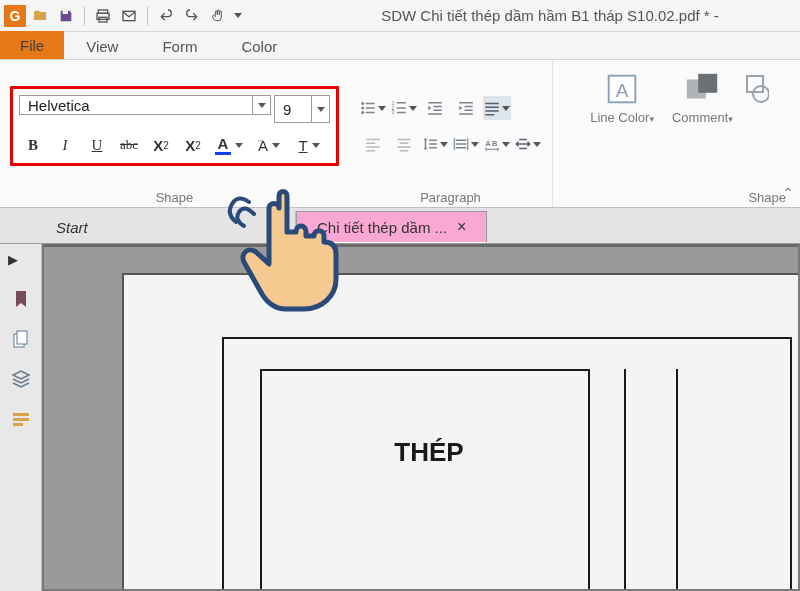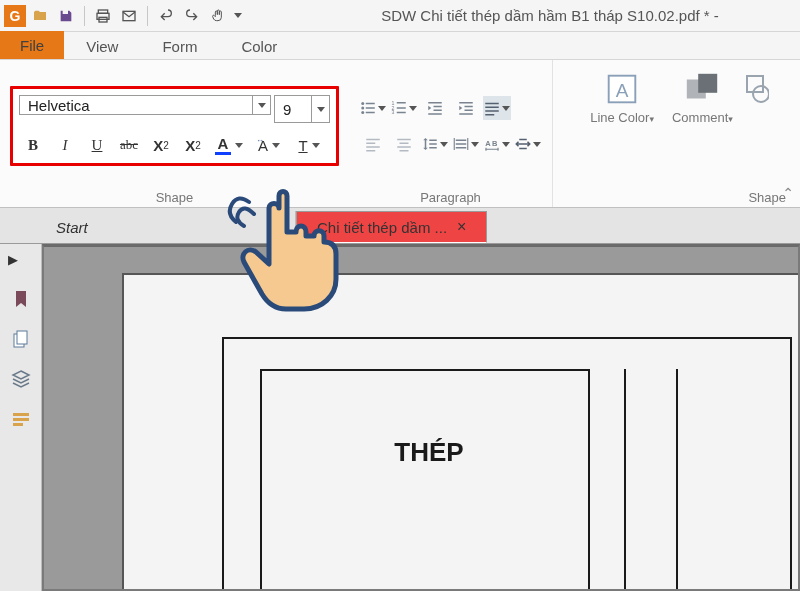--- a/index.html
+++ b/index.html
@@ -44,21 +44,21 @@
   .dd-arr{width:10px; display:flex;align-items:center;justify-content:center;}
 
   
   .big-btn{display:flex;flex-direction:column;align-items:center;gap:2px; padding:4px 6px; cursor:pointer;}
   .big-ico{width:38px;height:38px;display:flex;align-items:center;justify-content:center;}
   .big-lbl{font-size:13px;color:#777;}
 
   
   .doctabs{height:36px; background:#e4e4e4; display:flex; align-items:flex-end; padding:0 0 0 36px; position:relative; border-bottom:1px solid #9a9a9a;}
   .doctab{height:32px; padding:0 20px; display:flex; align-items:center; gap:10px; font-size:15px; color:#333; position:relative; cursor:pointer;}
-  .doctab.active{background:#ef4444; border:1px solid #9a9a9a; border-bottom:1px solid #fff;}
+  .doctab.active{background:#f9a8d4; border:1px solid #9a9a9a; border-bottom:1px solid #fff;}
   .doctab:not(.active){background:#e4e4e4;}
   .tab-close{font-size:16px;color:#333;}
 
   
   .workspace{display:flex; height:calc(591px - 32px - 28px - 148px - 36px); background:#9a9a9a;}
   .nav{width:42px; background:#e8e8e8; display:flex; flex-direction:column; align-items:center; gap:22px; padding-top:18px; border-right:1px solid #bcbcbc;}
   .nav-ico{width:20px;height:18px; color:#6d7680;}
   .page-area{flex:1; background:#9a9a9a; position:relative; overflow:hidden; border:2px solid #7a7a7a; border-top:3px solid #6a6a6a;}
   .page{position:absolute; left:78px; top:26px; right:-10px; bottom:-10px; background:#f4f4f4; border:2px solid #565656;}
   .page-inner{position:absolute; left:98px; top:62px; right:14px; bottom:-10px; border:2px solid #1a1a1a; background:#f4f4f4;}

